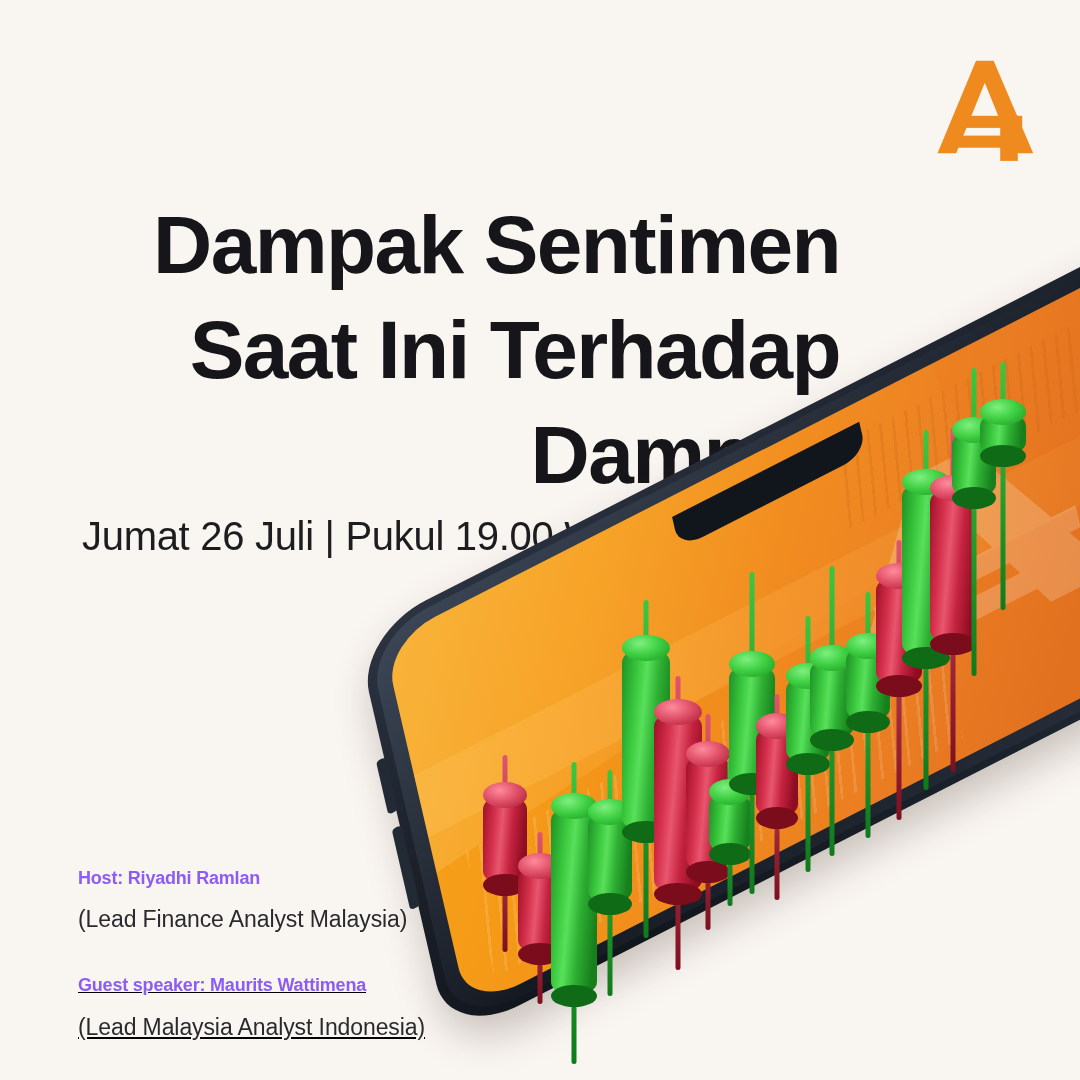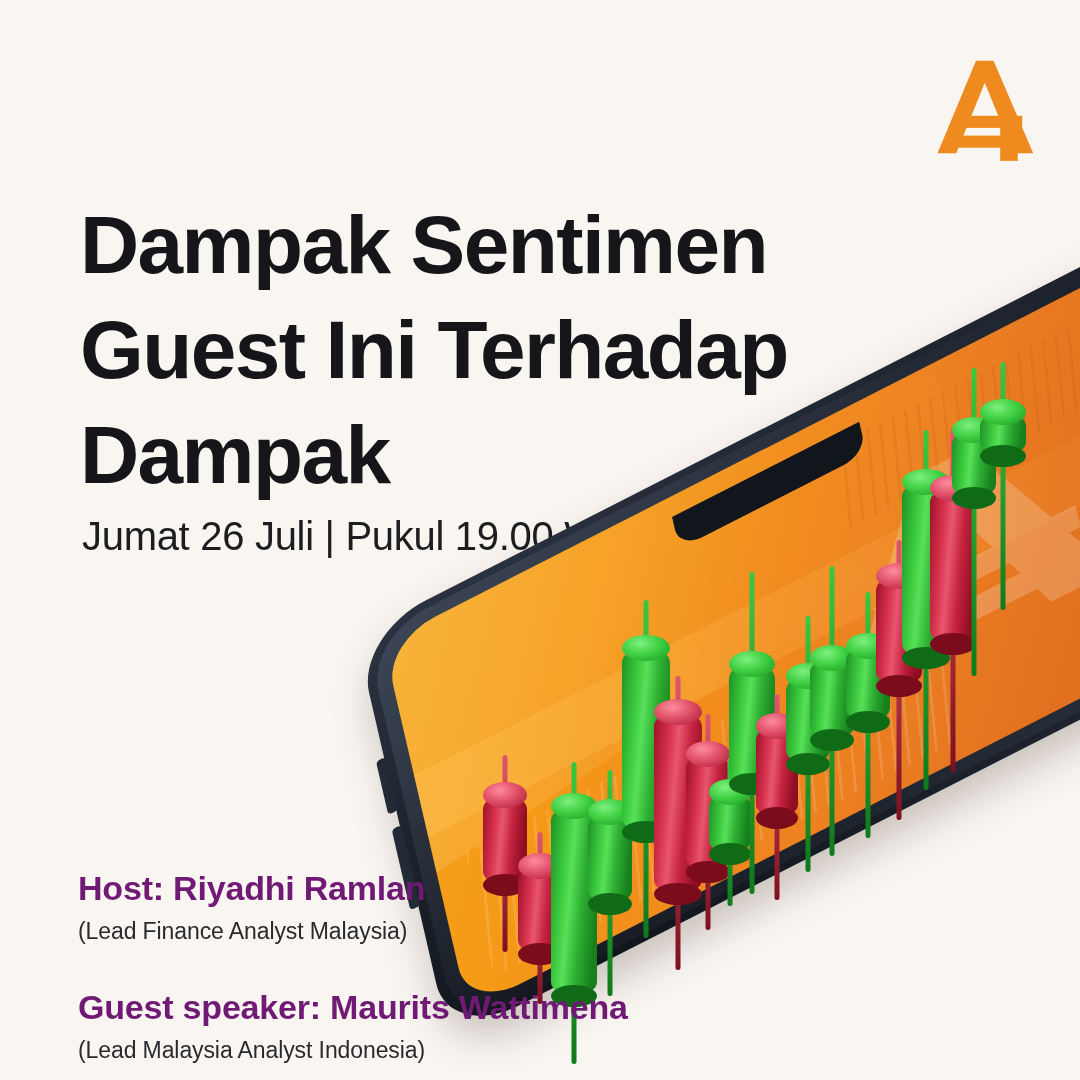--- a/index.html
+++ b/index.html
@@ -34,41 +34,41 @@
 
   
   .headline {
     position:absolute; left:80px; top:193px;
     width:760px;
     color:#16161a;
     font-size:82px; font-weight:bold;
     line-height:1.28;
     letter-spacing:-1.6px;
   }
-  .headline span { display:block; }
+  .headline span { display:block;text-align:right; }
 
   
   .dateline {
     position:absolute; left:82px; top:514px;
     color:#1d1d20;
     font-size:40px; font-weight:400;
     letter-spacing:-0.3px;
     white-space:nowrap;
   }
 
   
   .credits { position:absolute; left:78px; top:866px; z-index:40; }
-  .credit-block + .credit-block { margin-top:38px; }
+  .credit-block + .credit-block { margin-top:38px;text-decoration:underline; }
   .credit-name {
-    color:#701a75; font-size:34px; font-weight:bold;
+    color:#8b5cf6; font-size:18px; font-weight:bold;
     letter-spacing:-0.2px; line-height:1.35;
   }
   .credit-role {
     color:#2a2a2e; font-size:23px; font-weight:400;
-    letter-spacing:-0.1px; line-height:1.4; margin-top:3px;
+    letter-spacing:-0.1px; line-height:1.4; margin-top:13px;
   }
 
   
   .art { position:absolute; inset:0; z-index:10; pointer-events:none; }
 
   
   .phone-wrap {
     position:absolute; left:356px; top:636px;
     width:900px; height:560px;
     transform:rotate(-27deg) skewX(-14deg) scaleY(0.72);
@@ -322,21 +322,21 @@
   <svg class="logo" viewBox="0 0 100 100">
     <path d="M40 8 L56 8 L92 92 L74 92 L48 28 L22 92 L5 92 Z" fill="#ef8b1e"></path>
     <rect x="20" y="58" width="62" height="11" fill="#ef8b1e"></rect>
     <rect x="20" y="76" width="62" height="11" fill="#ef8b1e"></rect>
     <path d="M62 58 L78 58 L78 99 L62 99 Z" fill="#ef8b1e"></path>
   </svg>
 
 
   <h1 class="headline">
     <span>Dampak Sentimen</span>
-    <span>Guest Ini Terhadap</span>
+    <span>Saat Ini Terhadap</span>
     <span>Dampak</span>
   </h1>
 
   <div class="dateline">Jumat 26 Juli | Pukul 19.00 WIB</div>
 
   <div class="credits">
     <div class="credit-block">
       <div class="credit-name">Host: Riyadhi Ramlan</div>
       <div class="credit-role">(Lead Finance Analyst Malaysia)</div>
     </div>

